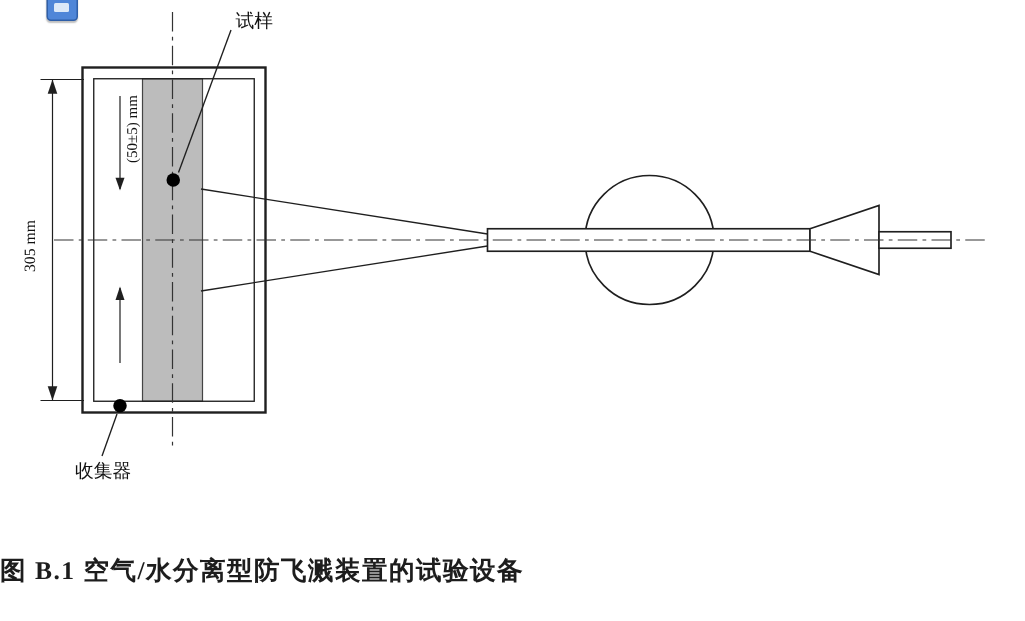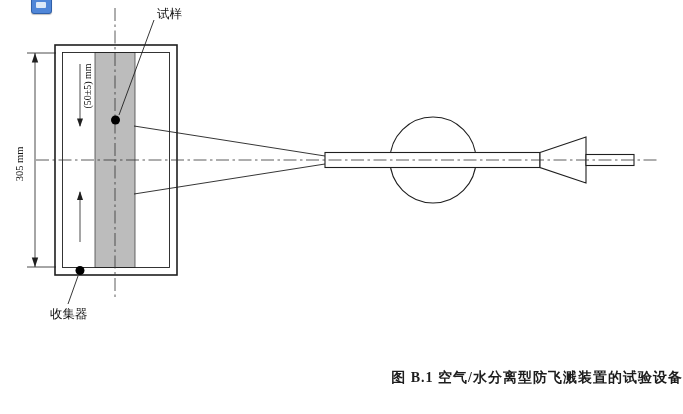--- a/index.html
+++ b/index.html
@@ -20,22 +20,22 @@
   }
   .float-icon .glyph{
     position:absolute;left:4px;top:6px;
     width:10px;height:6px;
     background:#dce9f8;border-radius:1px;
   }
   svg{position:absolute;left:0;top:0;}
   svg text{font-family:"Liberation Serif", serif;fill:#111;}
   .caption{
     position:absolute;left:0;right:0;top:369px;
-    text-align:right;
-    font-size:14px;font-weight:bold;color:#1d1d1d;
+    text-align:left;
+    font-size:17px;font-weight:bold;color:#1d1d1d;
     letter-spacing:1px;
     font-family:"Liberation Serif", serif;
   }
 </style>
 </head>
 <body>
 
 <div class="screen">
 
   <div class="float-icon">

